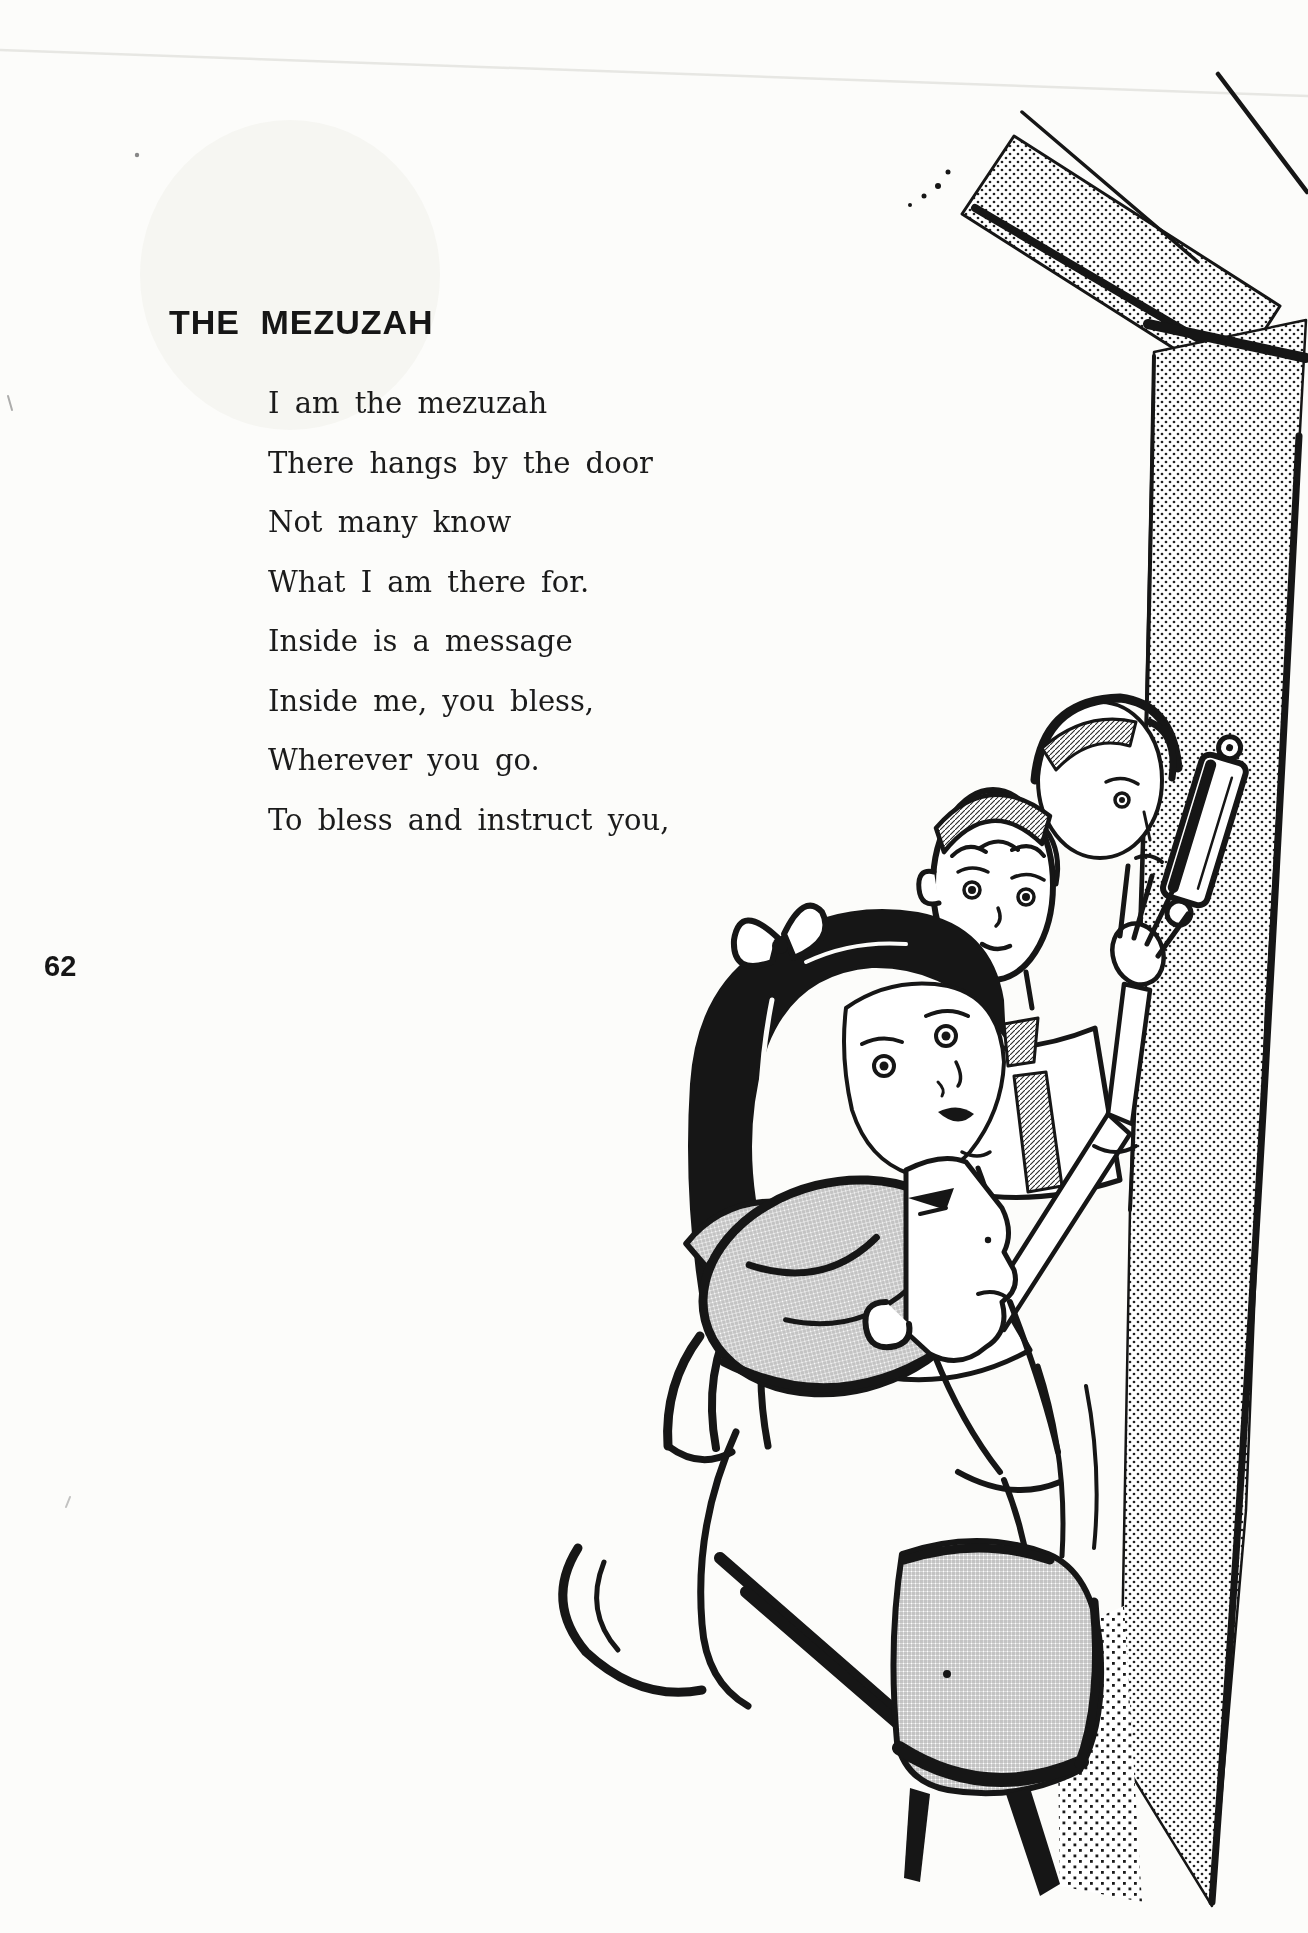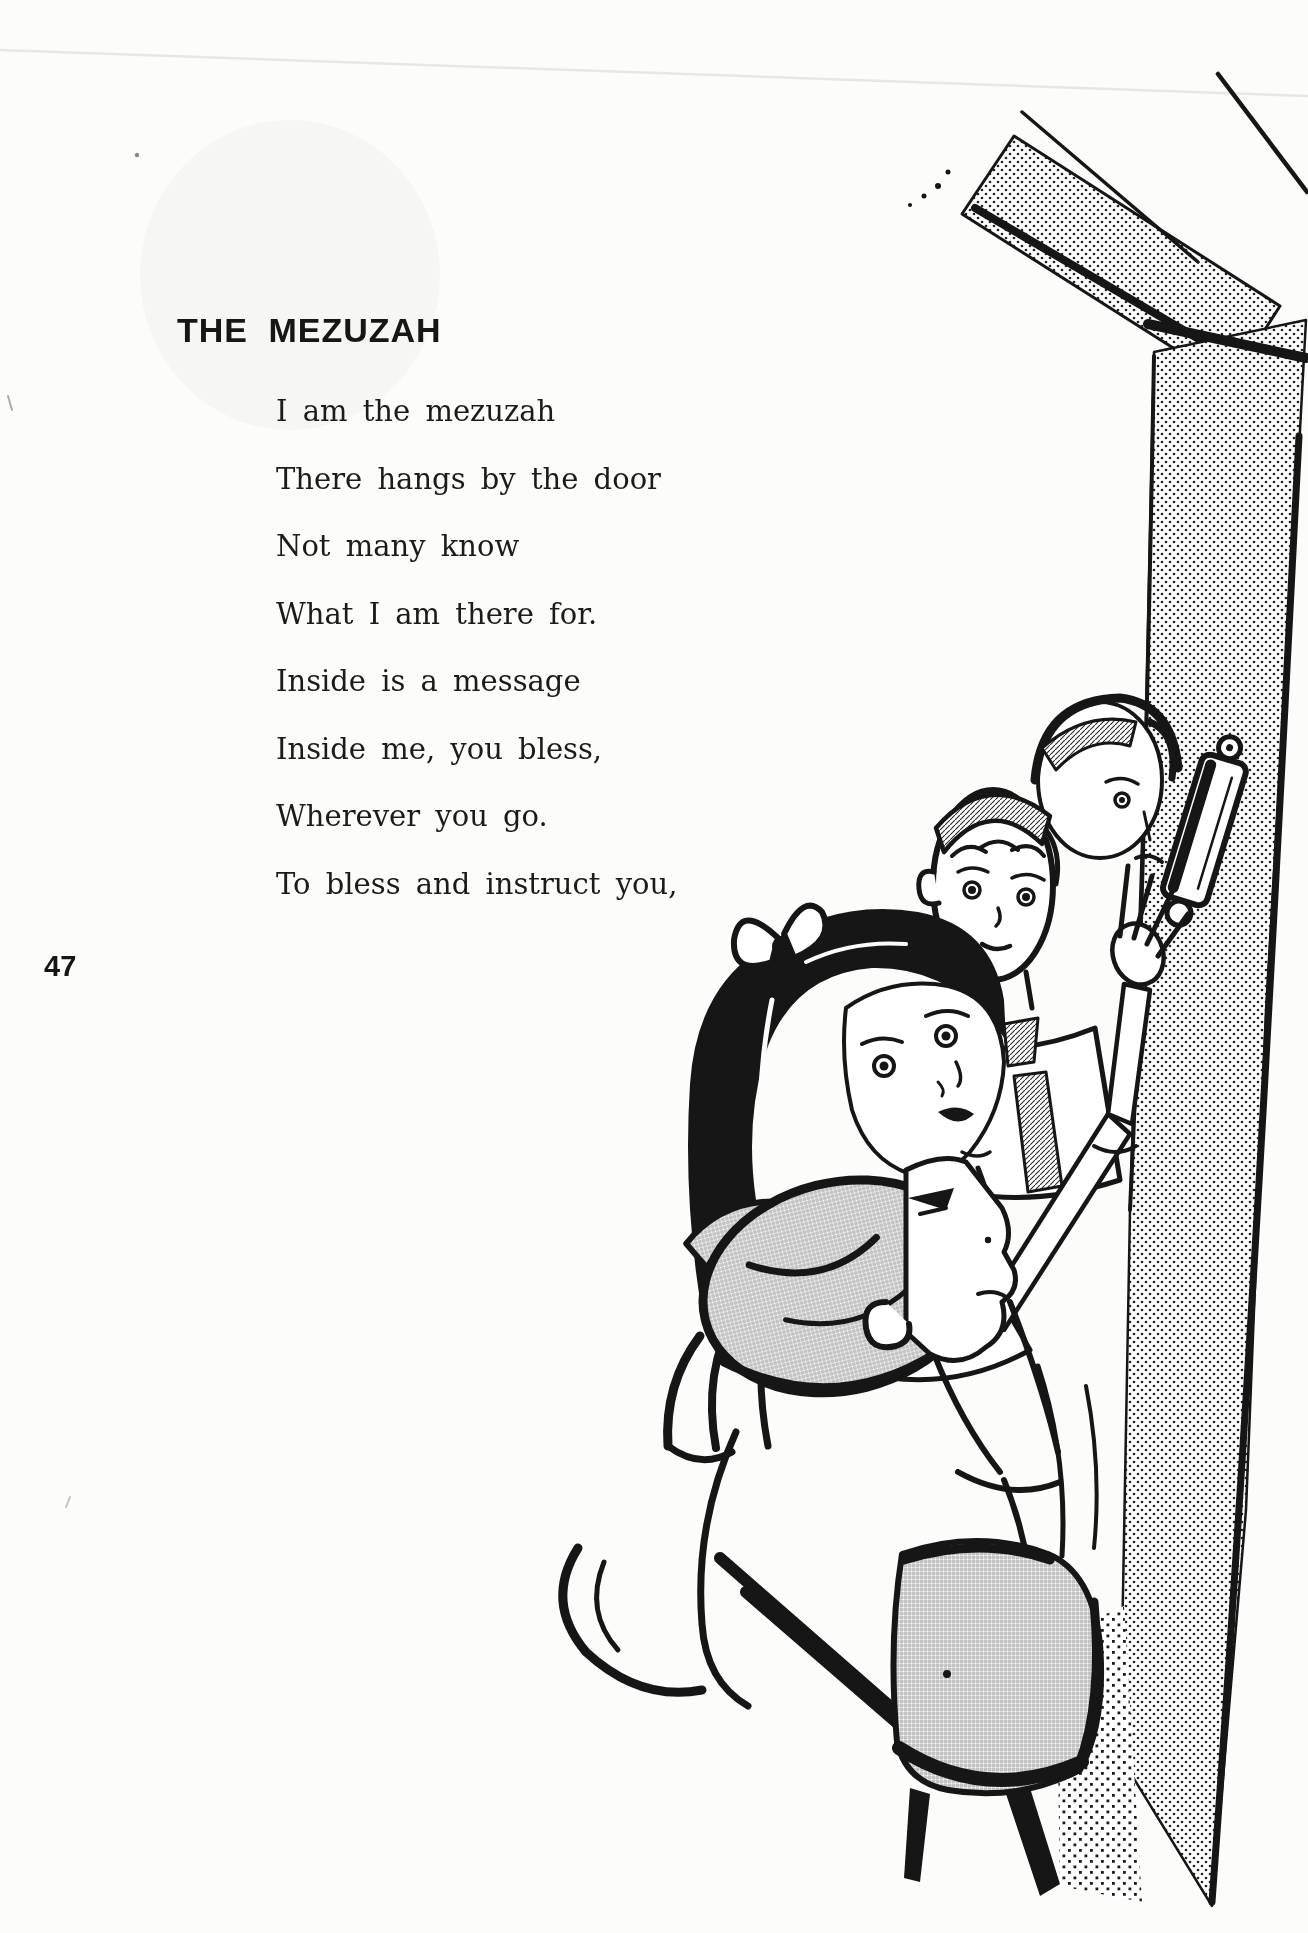--- a/index.html
+++ b/index.html
@@ -7,32 +7,32 @@
     position:relative;
     width:1308px;height:1933px;
     background:#fcfcfa;
     overflow:hidden;
     font-family:"Liberation Sans",sans-serif;
     color:#161616;
   }
   .ghost{position:absolute;left:140px;top:120px;width:300px;height:310px;
     border-radius:50%;background:#f6f6f2;}
   .title{
-    position:absolute;left:165px;top:301px;margin:12px;
+    position:absolute;left:165px;top:301px;margin:4px;
     font-family:"Liberation Sans",sans-serif;
     font-weight:700;font-size:34px;line-height:1;
     letter-spacing:1px;word-spacing:10px;color:#161616;
   }
   .poem{
     position:absolute;left:264px;top:372px;
     font-family:"DejaVu Serif","Liberation Serif",serif;
     font-size:29px;line-height:55.5px;color:#1b1b1b;
     word-spacing:6px;
   }
-  .poem p{margin:12px;}
+  .poem p{margin:4px;}
   .pagenum{
     position:absolute;left:44px;top:950px;
     font-weight:700;font-size:29px;color:#161616;
   }
   svg.illus{position:absolute;left:0;top:0;}
   .illus path,.illus line,.illus polyline,.illus polygon,.illus ellipse,.illus circle{
     stroke-linecap:round;stroke-linejoin:round;
   }
 </style>
 </head>
@@ -48,21 +48,21 @@
     <p>I am the mezuzah</p>
     <p>There hangs by the door</p>
     <p>Not many know</p>
     <p>What I am there for.</p>
     <p>Inside is a message</p>
     <p>Inside me, you bless,</p>
     <p>Wherever you go.</p>
     <p>To bless and instruct you,</p>
   </div>
 
-  <div class="pagenum">47</div>
+  <div class="pagenum">62</div>
 
   <svg class="illus" width="1308" height="1933" viewBox="0 0 1308 1933" role="img" aria-label="Ink drawing of three children gazing up at a mezuzah mounted on a slanted doorpost; the tallest child reaches up to touch it">
     <defs>
       <pattern id="dotsFine" width="8" height="8" patternUnits="userSpaceOnUse">
         <rect width="8" height="8" fill="#ffffff"></rect>
         <circle cx="2" cy="2" r="1.35" fill="#222222"></circle>
         <circle cx="6" cy="6" r="1.35" fill="#222222"></circle>
       </pattern>
       <pattern id="dotsCoarse" width="11" height="11" patternUnits="userSpaceOnUse">
         <rect width="11" height="11" fill="#ffffff"></rect>

